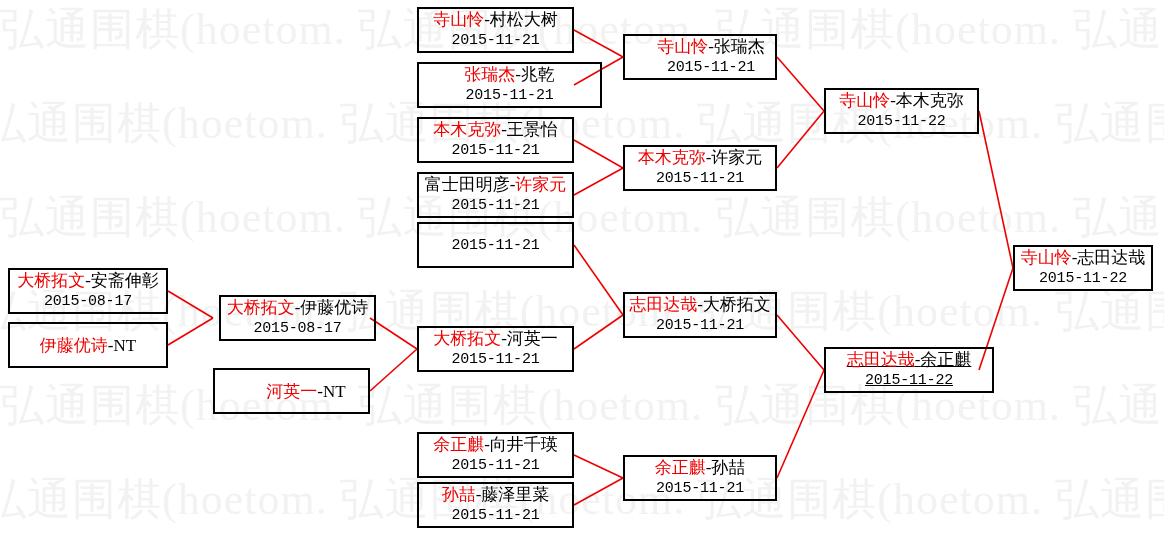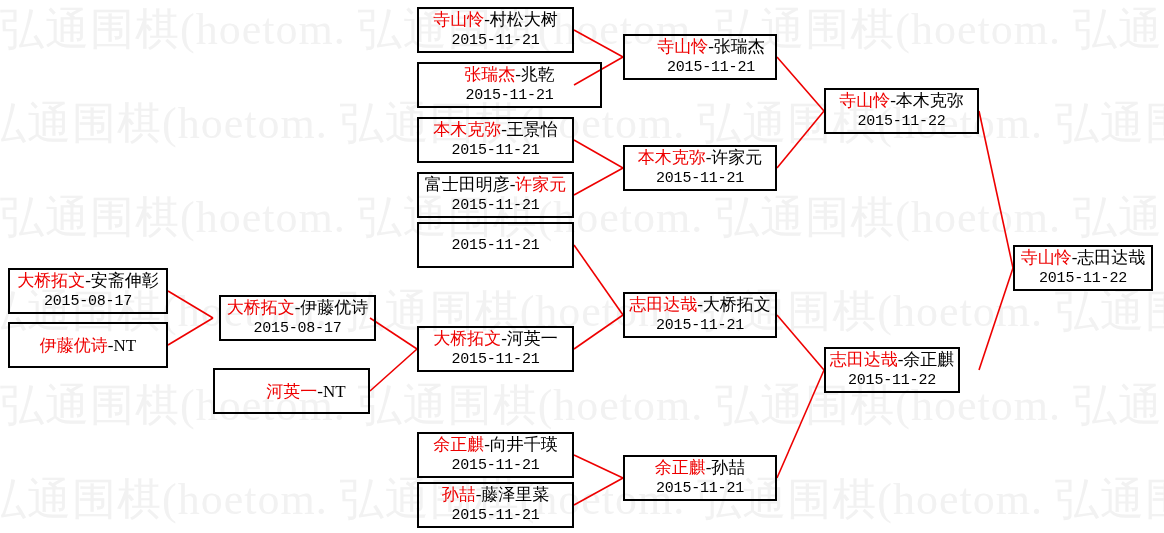--- a/index.html
+++ b/index.html
@@ -146,21 +146,21 @@
         <div class="date">2015-11-21</div>
       </div>
       <div class="node" style="left: 623px; top: 455px; width: 154px; height: 46px; border-color: rgb(0, 0, 0);">
         <div class="players"><span class="w" style="color: rgb(238, 0, 0);">余正麒</span><span class="sep">-</span><span class="l" style="color: rgb(0, 0, 0);">孙喆</span></div>
         <div class="date">2015-11-21</div>
       </div>
       <div class="node" style="left: 824px; top: 88px; width: 155px; height: 46px; border-color: rgb(0, 0, 0);">
         <div class="players"><span class="w" style="color: rgb(238, 0, 0);">寺山怜</span><span class="sep">-</span><span class="l" style="color: rgb(0, 0, 0);">本木克弥</span></div>
         <div class="date">2015-11-22</div>
       </div>
-      <div class="node" style="left: 824px; top: 347px; width: 136px; height: 46px; border-color: rgb(0, 0, 0);">
+      <div class="node" style="left: 824px; top: 347px; width: 170px; height: 46px; border-color: rgb(0, 0, 0); text-decoration: underline;">
         <div class="players"><span class="w" style="color: rgb(238, 0, 0);">志田达哉</span><span class="sep">-</span><span class="l" style="color: rgb(0, 0, 0);">余正麒</span></div>
         <div class="date">2015-11-22</div>
       </div>
       <div class="node" style="left: 1013px; top: 245px; width: 140px; height: 46px; border-color: rgb(0, 0, 0);">
         <div class="players"><span class="w" style="color: rgb(238, 0, 0);">寺山怜</span><span class="sep">-</span><span class="l" style="color: rgb(0, 0, 0);">志田达哉</span></div>
         <div class="date">2015-11-22</div>
       </div>
     </div>
 
 </div>

